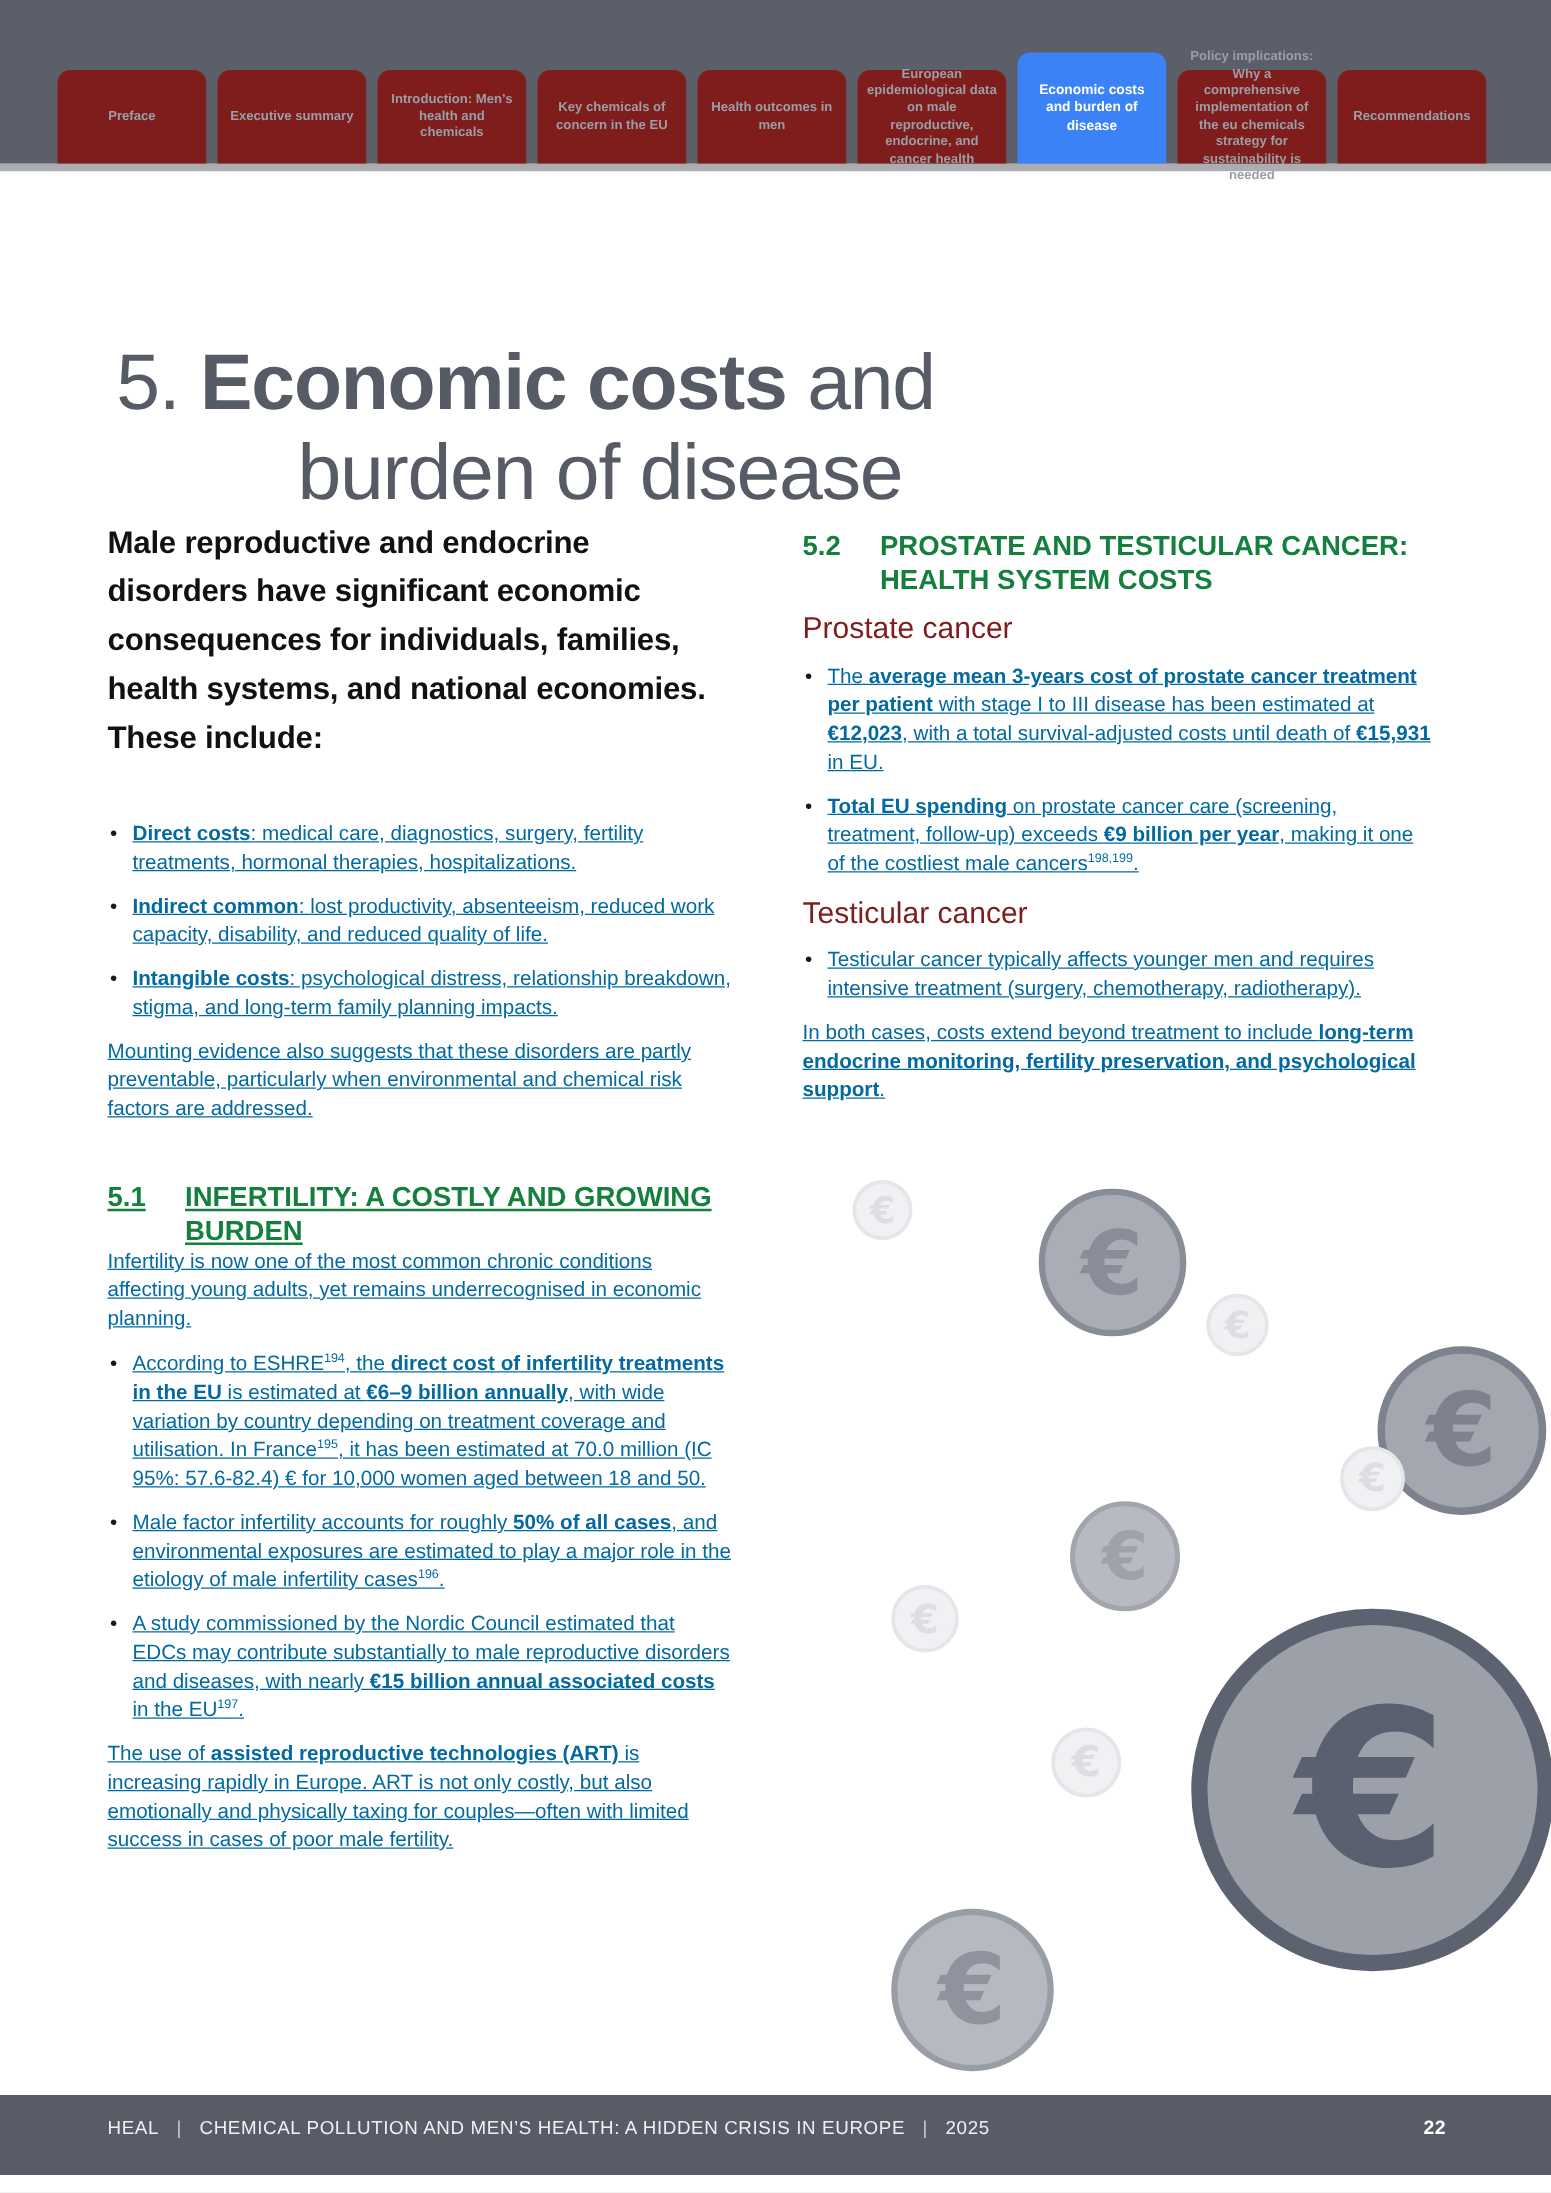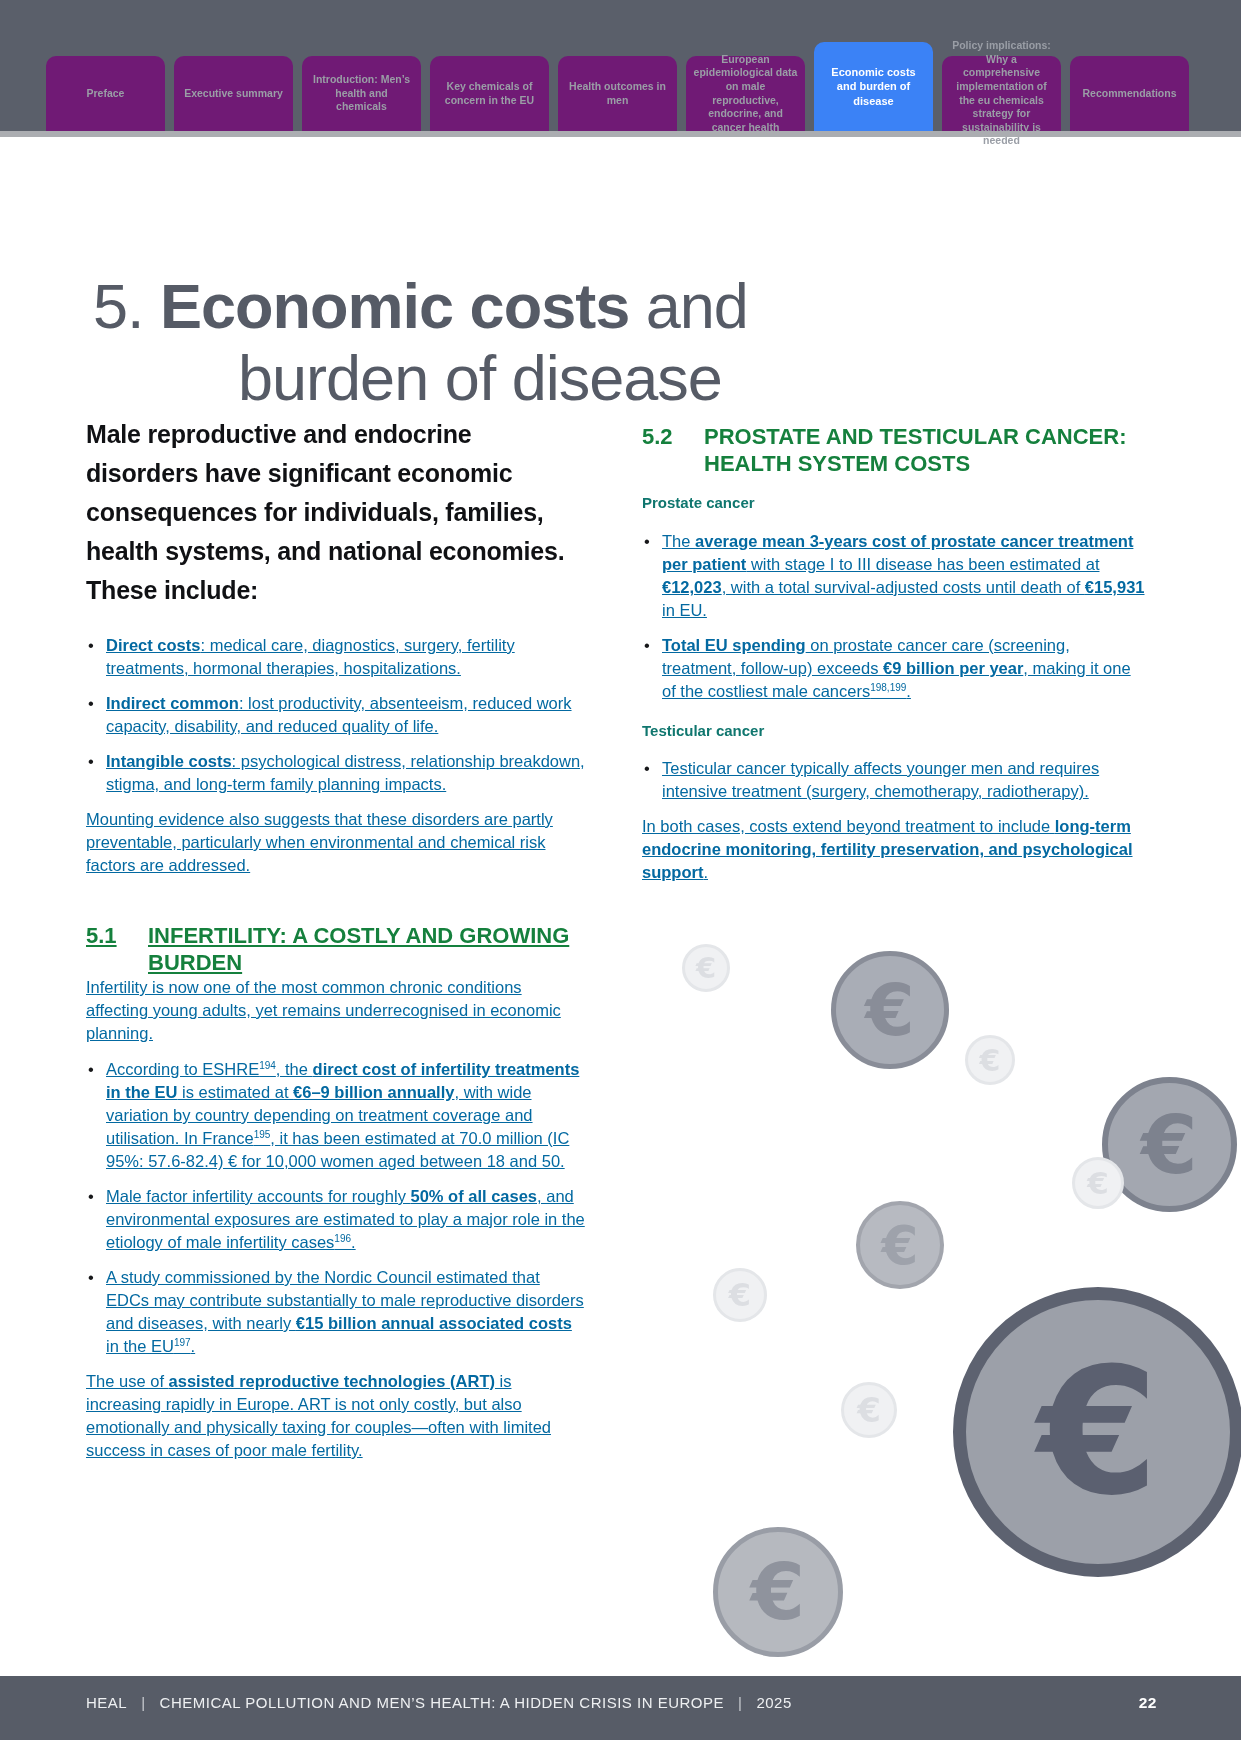--- a/index.html
+++ b/index.html
@@ -1,21 +1,21 @@
 <!DOCTYPE html>
 <html><head>
 <meta charset="utf-8">
 <style>
   html,body{margin:0;padding:0;background:#e8e8e8;}
   #page{position:relative;width:1241px;height:1754px;background:#ffffff;overflow:hidden;
         font-family:"Liberation Sans","DejaVu Sans",sans-serif;color:#17181a;}
   
   #nav{position:absolute;left:0;top:0;width:1241px;height:131px;background:#5a5f6a;
        display:flex;align-items:flex-end;padding-left:46px;box-sizing:border-box;gap:9px;}
-  .tab{flex:0 0 119px;height:75px;background:#701a75;border-radius:10px 10px 0 0;
+  .tab{flex:0 0 119px;height:75px;background:#7f1d1d;border-radius:10px 10px 0 0;
        display:flex;align-items:center;justify-content:center;text-align:center;
        padding:4px 7px;box-sizing:border-box;font-size:10.5px;line-height:1.3;
        color:#9a9ea6;font-weight:600;cursor:pointer;}
   .tab.active{height:89px;background:#3b82f6;color:#ffffff;font-weight:700;font-size:11px;}
   #nav-rule{position:absolute;left:0;top:131px;width:1241px;height:6px;background:#abadb1;}
   
   #title{position:absolute;left:93px;top:228px;font-size:63px;line-height:72px;
          color:#565b66;font-weight:400;letter-spacing:-1px;}
   #title .tbold{font-weight:700;}
   #title .tline2{display:block;margin-left:145px;}
@@ -25,23 +25,23 @@
   .lede{font-size:25px;line-height:39px;font-weight:700;color:#101114;letter-spacing:-0.2px;}
   .body,.bullet{font-size:16.5px;line-height:23px;color:#0369a1;text-decoration:underline;}
   .b{font-weight:700;}
   sup{font-size:10px;line-height:0;}
   .bullets{margin:0;}
   .bullet{position:relative;padding-left:20px;margin-bottom:12px;}
   .bullet::before{content:"\2022";position:absolute;left:2px;top:0;color:#17181a;}
   .sec-head{display:flex;font-size:22px;line-height:27px;font-weight:700;color:#15803d;}
   .sec-num{flex:0 0 62px;}
   .sec-title{flex:1;}
-  .sub-label{font-size:15px;line-height:24px;font-weight:700;color:#0f766e;}
-  
-  #cost-bullets{margin-top:24px;}
+  .sub-label{font-size:24px;line-height:24px;font-weight:400;color:#7f1d1d;}
+  
+  #cost-bullets{margin-top:46px;}
   #mounting{margin-top:3px;}
   #h51{margin-top:45px;text-decoration:underline;}
   #s51-para{margin-top:15px;}
   #s51-bullets{margin-top:13px;}
   #art-para{margin-top:2px;}
   
   #prostate-label{margin-top:14px;}
   #prostate-bullets{margin-top:15px;}
   #testicular-label{margin-top:16px;}
   #testicular-bullets{margin-top:14px;}

